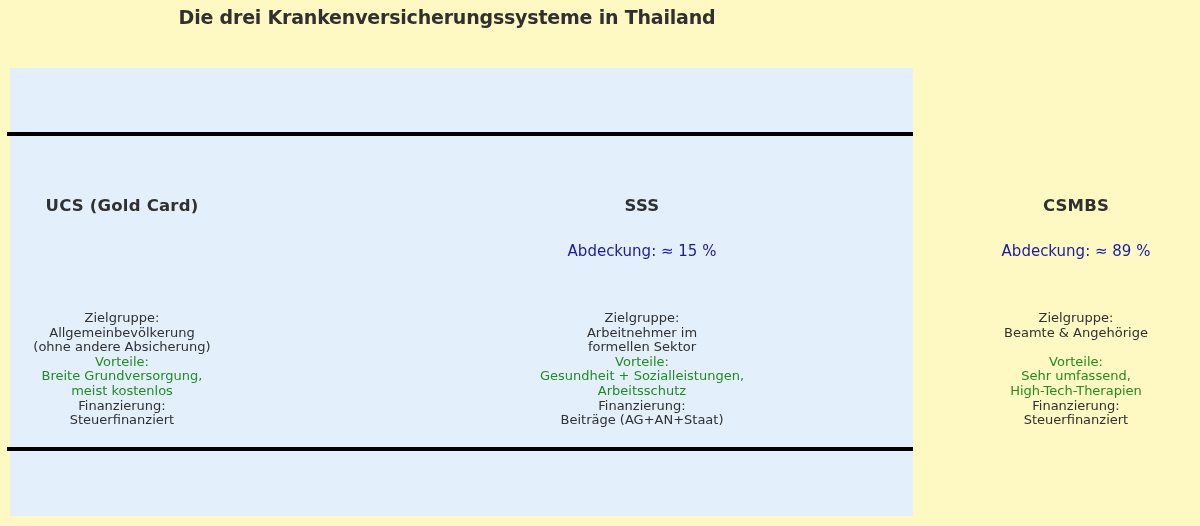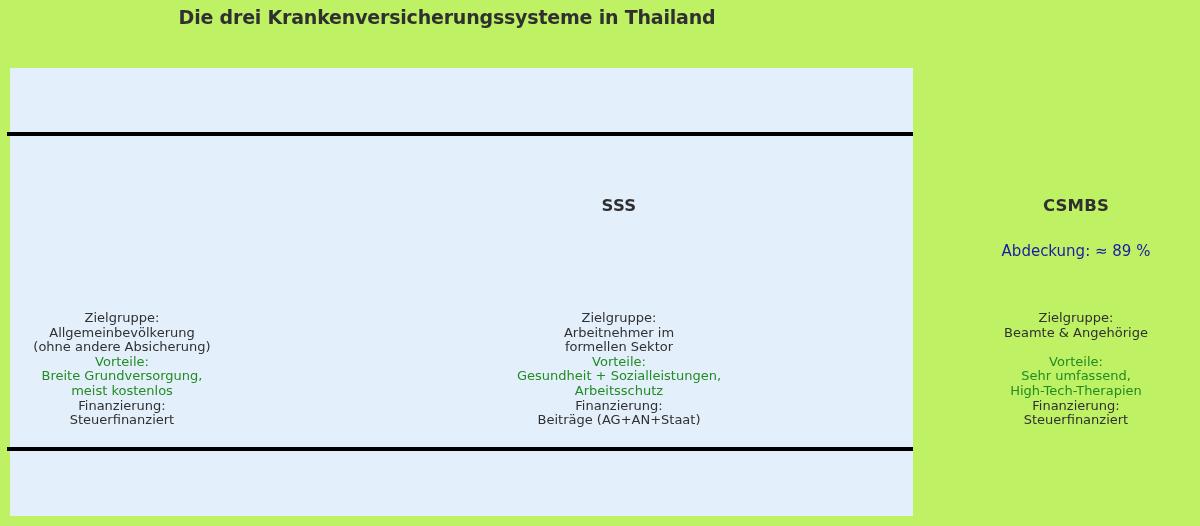--- a/index.html
+++ b/index.html
@@ -1,20 +1,20 @@
 <!DOCTYPE html>
 <html><head>
 <meta charset="utf-8">
 <style>
   html, body { margin: 0; padding: 0; background: #ffffff; }
   .stage {
     position: relative;
     width: 1200px;
     height: 526px;
-    background: #bef264;
+    background: #fef9c3;
     font-family: "DejaVu Sans", "Liberation Sans", sans-serif;
     overflow: hidden;
   }
   .fig-title {
     position: absolute;
     top: 6px;
     left: 447px;
     transform: translateX(-50%);
     white-space: nowrap;
     font-size: 19px;
@@ -35,21 +35,21 @@
     left: 7px;
     width: 906px;
     height: 4px;
     background: #000000;
   }
   .rule.top { top: 132px; }
   .rule.bottom { top: 447px; }
 
   .col { position: absolute; transform: translateX(-50%); text-align: center; }
   .col.c1 { left: 122px; }
-  .col.c2 { left: 619px; }
+  .col.c2 { left: 642px; }
   .col.c3 { left: 1076px; }
 
   .col-title {
     top: 196px;
     font-size: 16.5px;
     font-weight: bold;
     color: #303030;
     white-space: nowrap;
     letter-spacing: 0.2px;
   }
@@ -74,32 +74,34 @@
 <body>
 
 <div class="stage">
 
   <div class="fig-title">Die drei Krankenversicherungssysteme in Thailand</div>
 
   <div class="panel"></div>
   <div class="rule top"></div>
   <div class="rule bottom"></div>
 
+  <div class="col c1 col-title">UCS (Gold Card)</div>
   <div class="col c1 col-body">
     <div class="block target">Zielgruppe:
 Allgemeinbevölkerung
 (ohne andere Absicherung)</div>
     <div class="block benefits">Vorteile:
 Breite Grundversorgung,
 meist kostenlos</div>
     <div class="block financing">Finanzierung:
 Steuerfinanziert</div>
   </div>
 
   <div class="col c2 col-title">SSS</div>
+  <div class="col c2 col-coverage">Abdeckung: ≈ 15 %</div>
   <div class="col c2 col-body">
     <div class="block target">Zielgruppe:
 Arbeitnehmer im
 formellen Sektor</div>
     <div class="block benefits">Vorteile:
 Gesundheit + Sozialleistungen,
 Arbeitsschutz</div>
     <div class="block financing">Finanzierung:
 Beiträge (AG+AN+Staat)</div>
   </div>

